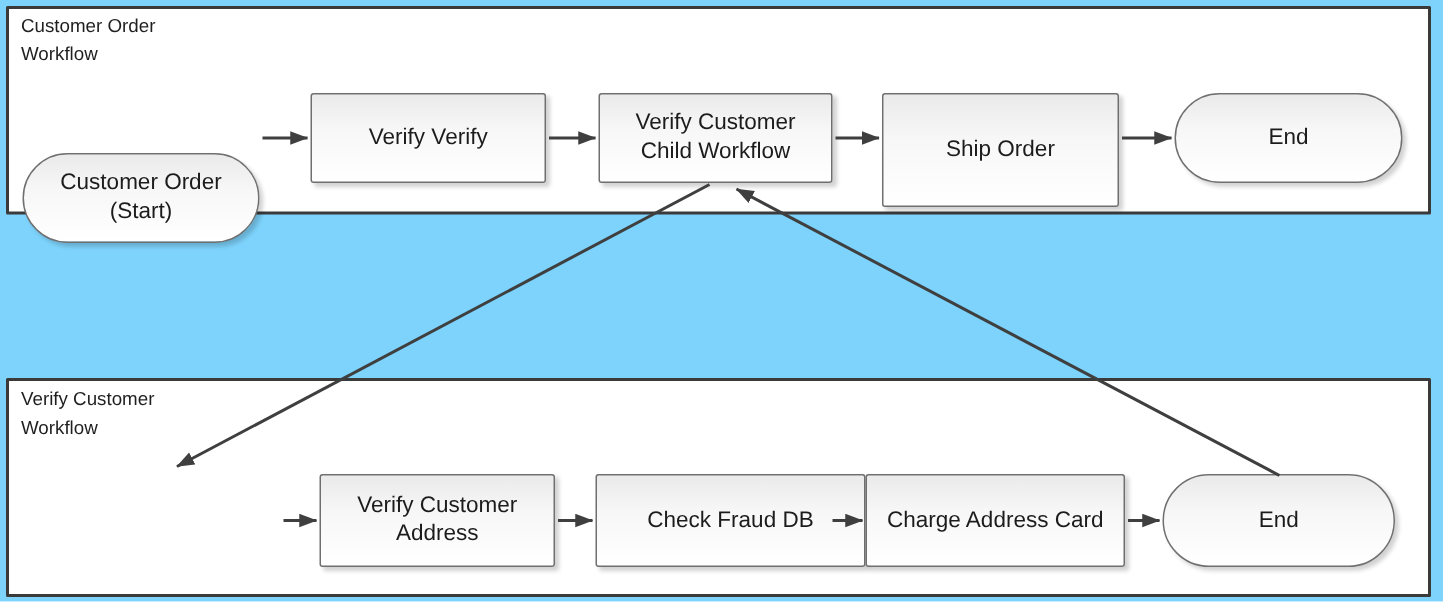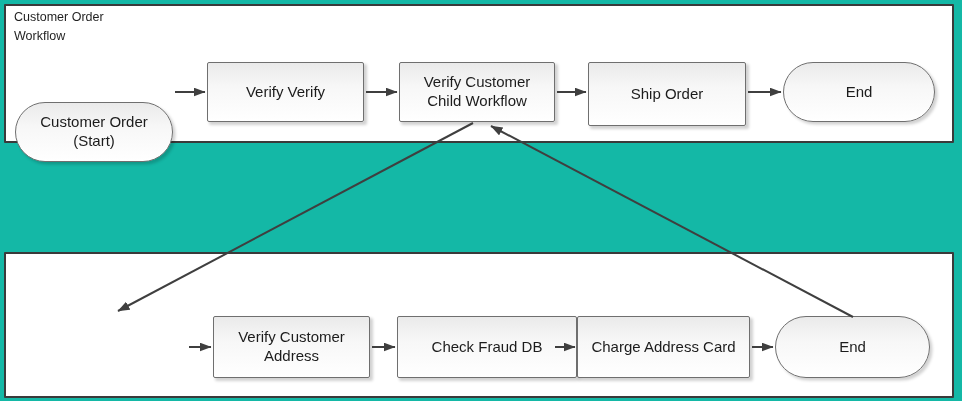--- a/index.html
+++ b/index.html
@@ -1,18 +1,18 @@
 <!DOCTYPE html>
 <html><head>
 <meta charset="utf-8">
 <style>
   html,body{margin:0;padding:0;background:#ffffff;}
   .stage{
     position:relative;width:962px;height:401px;overflow:hidden;
-    font-family:"Liberation Sans",sans-serif;background:#14b8a6;
+    font-family:"Liberation Sans",sans-serif;background:#7dd3fc;
   }
   .wf-container{
     position:absolute;box-sizing:border-box;background:#ffffff;
     border:2.5px solid #3a3a3a;border-radius:1px;
   }
   .wf-title{
     position:absolute;width:140px;font-size:12.5px;line-height:19px;
     color:#1f1f1f;white-space:normal;
   }
   .node{
@@ -31,31 +31,32 @@
 </style>
 </head>
 <body>
 
 <div class="stage">
 
   <div class="wf-container" style="left:4px;top:4px;width:950px;height:139px;"></div>
   <div class="wf-title" style="left:14px;top:8px;">Customer Order Workflow</div>
 
   <div class="wf-container" style="left:4px;top:252px;width:950px;height:146px;"></div>
+  <div class="wf-title" style="left:14px;top:257px;">Verify Customer Workflow</div>
 
   <div class="node terminator" style="left:15px;top:62px;width:158px;height:60px;margin-top:40px;">
     <span class="lbl">Customer Order (Start)</span>
   </div>
   <div class="node process" style="left:207px;top:62px;width:157px;height:60px;">
     <span class="lbl">Verify Verify</span>
   </div>
   <div class="node process" style="left:399px;top:62px;width:156px;height:60px;">
     <span class="lbl">Verify Customer Child Workflow</span>
   </div>
-  <div class="node process" style="left:588px;top:62px;width:158px;height:64px;">
+  <div class="node process" style="left:588px;top:62px;width:158px;height:76px;">
     <span class="lbl">Ship Order</span>
   </div>
   <div class="node terminator" style="left:783px;top:62px;width:152px;height:60px;">
     <span class="lbl">End</span>
   </div>
 
   <div class="node process" style="left:213px;top:316px;width:157px;height:62px;justify-content:center;">
     <span class="lbl">Verify Customer Address</span>
   </div>
   <div class="node process" style="left:397px;top:316px;width:180px;height:62px;">

